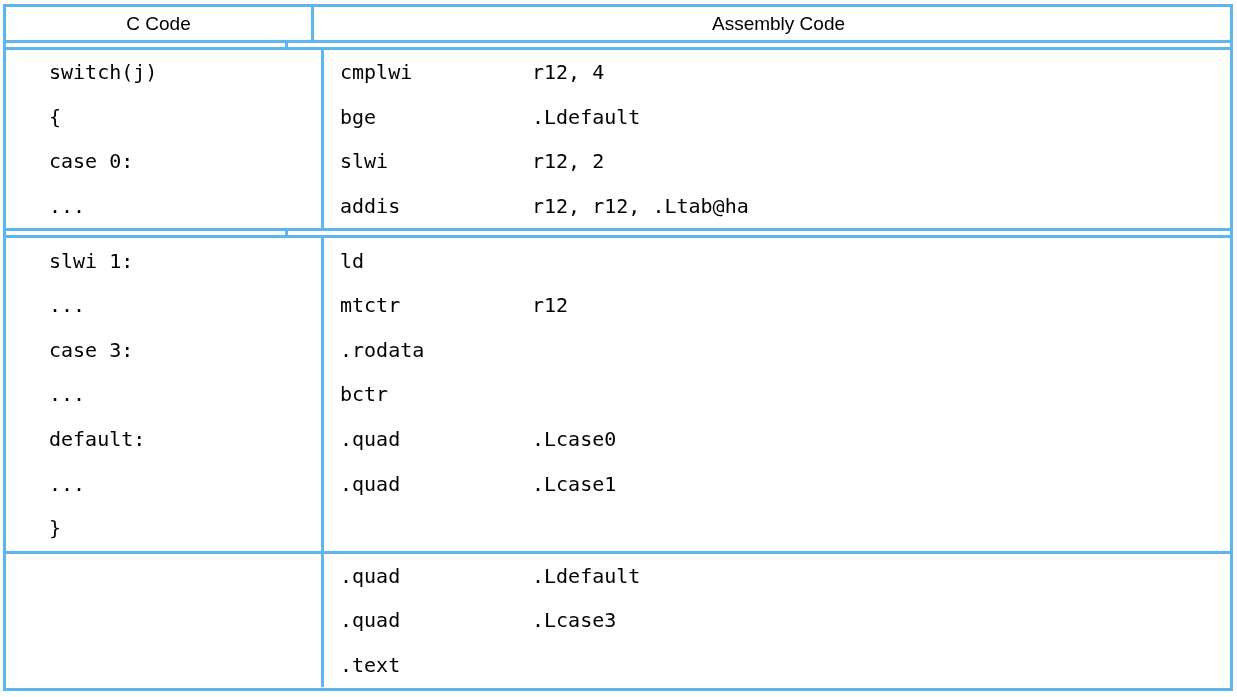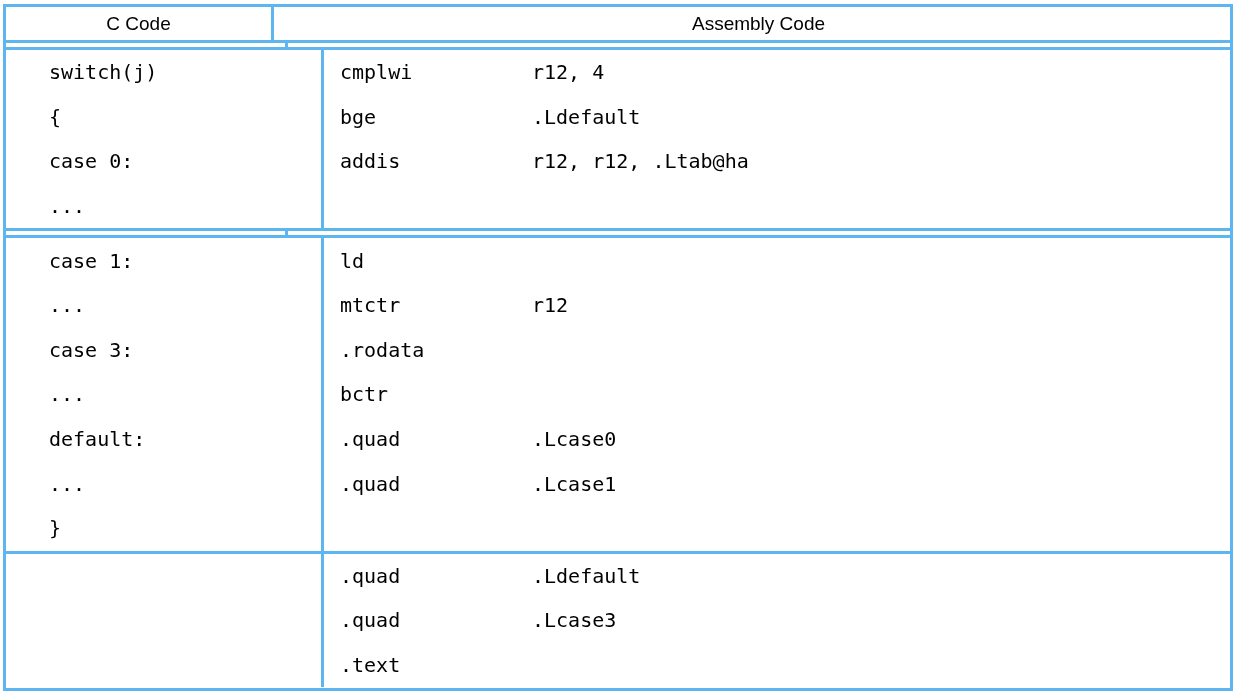--- a/index.html
+++ b/index.html
@@ -10,21 +10,21 @@
     width: 1230px; height: 687px;
     border: 3px solid var(--blue);
     background: var(--bg);
   }
   .header-row { display: flex; height: 33px; }
   .header-cell {
     font-family: "Liberation Sans", sans-serif;
     font-size: 19px; color: var(--ink);
     display: flex; align-items: center; justify-content: center;
   }
-  .c-col { width: 268px; border-right: 3px solid var(--blue); flex: none; text-align: center; }
+  .c-col { width: 308px; border-right: 3px solid var(--blue); flex: none; text-align: center; }
   .asm-col { flex: 1; margin-left: 13px; }
   .sep-double {
     height: 10px;
     border-top: 3px solid var(--blue);
     border-bottom: 3px solid var(--blue);
     position: relative;
   }
   .sep-double::after {
     content: ""; position: absolute; left: 279px; top: 0;
     width: 3px; height: 4px; background: var(--blue);
@@ -55,27 +55,28 @@
       <div class="block-row">
         <div class="c-cell">
           <div class="code-line">switch(j)</div>
           <div class="code-line">{</div>
           <div class="code-line">case 0:</div>
           <div class="code-line">...</div>
         </div>
         <div class="asm-cell">
           <div class="code-line"><div class="mnemonic">cmplwi</div><div class="operands">r12, 4</div></div>
           <div class="code-line"><div class="mnemonic">bge</div><div class="operands">.Ldefault</div></div>
+          <div class="code-line"><div class="mnemonic">slwi</div><div class="operands">r12, 2</div></div>
           <div class="code-line"><div class="mnemonic">addis</div><div class="operands">r12, r12, .Ltab@ha</div></div>
         </div>
       </div>
       <div class="sep-double"></div>
       <div class="block-row">
         <div class="c-cell">
-          <div class="code-line">case 1:</div>
+          <div class="code-line">slwi 1:</div>
           <div class="code-line">...</div>
           <div class="code-line">case 3:</div>
           <div class="code-line">...</div>
           <div class="code-line">default:</div>
           <div class="code-line">...</div>
           <div class="code-line">}</div>
         </div>
         <div class="asm-cell">
           <div class="code-line"><div class="mnemonic">ld</div></div>
           <div class="code-line"><div class="mnemonic">mtctr</div><div class="operands">r12</div></div>

